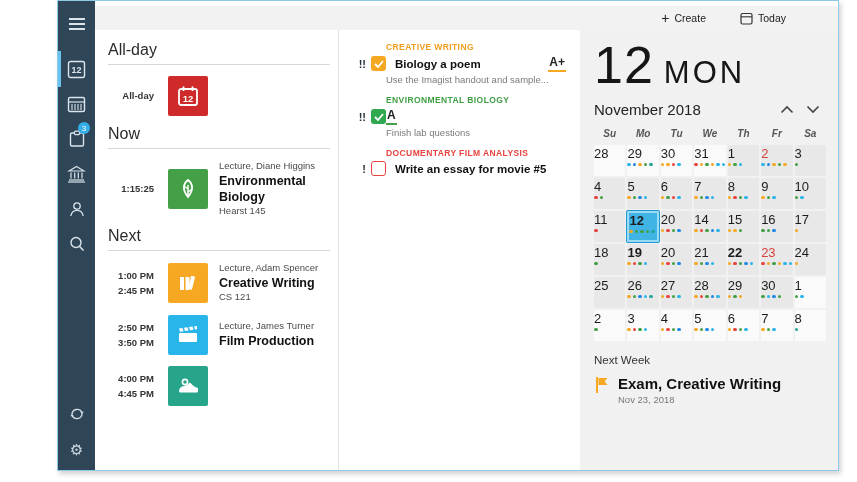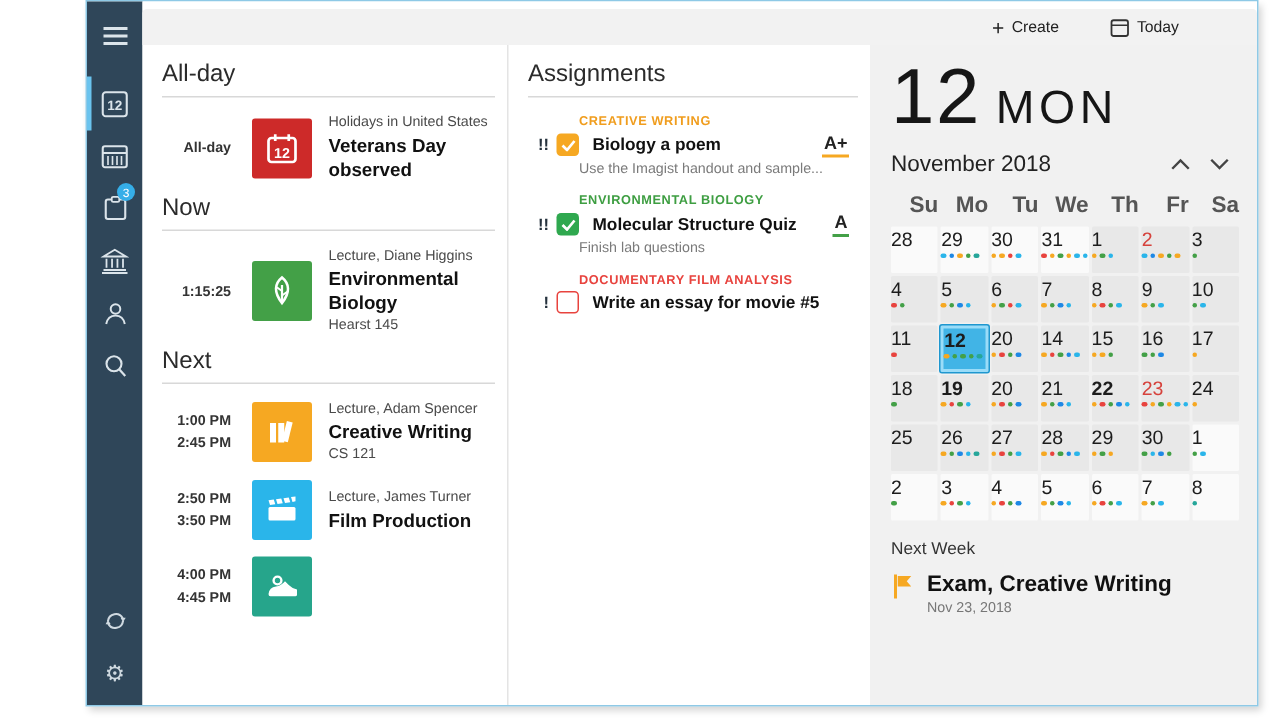--- a/index.html
+++ b/index.html
@@ -60,21 +60,21 @@
   .assign-note { font-size:9.5px; color:#7a7a7a; margin:2px 0 0 34px; white-space:nowrap; overflow:hidden; }
 
   
   .bigdate { display:flex; align-items:baseline; margin-top:4px; color:#161616; }
   .bigdate .num { font-size:52px; font-weight:300; letter-spacing:1px; line-height:1.05; }
   .bigdate .dow { font-size:31px; font-weight:300; letter-spacing:3px; margin-left:10px; }
   .month-row { display:flex; align-items:center; margin-top:8px; }
   .month-label { font-size:15px; color:#222; flex:1; }
   .chev { width:26px; display:flex; justify-content:center; cursor:default; }
   .cal-grid { display:grid; grid-template-columns:repeat(7,1fr); gap:2px; margin-top:8px; }
-  .dow-cell { font-size:15px; font-weight:700; color:#555; text-align:right; padding:2px 0 4px; }
+  .dow-cell { font-size:10px; font-weight:700; color:#555; text-align:center; padding:2px 0 4px;font-style:italic; }
   .day-cell { height:31px; display:flex; flex-direction:column; justify-content:flex-start; padding-top:1px;
     border-radius:1px; cursor:default; position:relative; }
   .day-cell.inm { background:#e8e8e8; }
   .day-cell.outm { background:#fafafa; }
   .day-cell.sel { background:#41b4e6; border:2px solid #9adcf8; box-shadow:0 0 0 1px #1f97cf; padding-top:0; }
   .day-num { font-size:13px; color:#1c1c1c; line-height:1.25; }
   .day-num.red { color:#d6423c; }
   .day-cell.bold .day-num { font-weight:700; }
   .dots { display:flex; gap:2px; margin-top:1px; }
   .dot { width:3.5px; height:3.5px; border-radius:50%; }
@@ -187,24 +187,20 @@
                 <div>All-day</div>
               </div>
               <div class="sched-icon" style="background:#cd2a29">
                 <svg width="24" height="24" viewBox="0 0 24 24">
                   <rect x="3" y="5" width="18" height="16" rx="2" fill="none" stroke="#fff" stroke-width="1.8"></rect>
                   <line x1="7.5" y1="2.5" x2="7.5" y2="7" stroke="#fff" stroke-width="1.8"></line>
                   <line x1="16.5" y1="2.5" x2="16.5" y2="7" stroke="#fff" stroke-width="1.8"></line>
                   <text x="12" y="18" font-size="9.5" font-weight="bold" fill="#fff" text-anchor="middle" font-family="Liberation Sans, sans-serif">12</text>
                 </svg>
               </div>
-              <div class="sched-text">
-                <div class="sched-sub">Holidays in United States</div>
-                <div class="sched-title">Veterans Day observed</div>
-              </div>
             </div>
             <div class="sec-head">Now</div>
             <div class="sched-row">
               <div class="sched-times">
                 <div>1:15:25</div>
               </div>
               <div class="sched-icon" style="background:#43a047">
                 <svg width="24" height="24" viewBox="0 0 24 24">
                   <path d="M12 3 C7 7 6.5 13 12 20 C17.5 13 17 7 12 3 Z" fill="none" stroke="#fff" stroke-width="1.8"></path>
                   <line x1="12" y1="8" x2="12" y2="20" stroke="#fff" stroke-width="1.5"></line>
@@ -265,21 +261,20 @@
               <div class="sched-icon" style="background:#26a58b">
                 <svg width="26" height="24" viewBox="0 0 26 24">
                   <path d="M4 17 q0.5-4.5 5-5 q3.5-0.5 6-3.5 l2.5 2.5 q2.5 2.5 5.5 3 l0 3.5 q0 1-1.2 1 l-16.5 0 q-1.3 0-1.3-1.5 Z" fill="#fff"></path>
                   <circle cx="10" cy="8" r="2.6" fill="none" stroke="#fff" stroke-width="1.6"></circle>
                 </svg>
               </div>
             </div>
           </div>
 
         <div class="col-assign">
-          <div class="sec-head">Assignments</div>
           <div id="assign-list">
               <div class="assign-item">
                 <div class="assign-course" style="color:#f09d1e">CREATIVE WRITING</div>
                 <div class="assign-row">
                   <span class="assign-pri">!!</span>
                   <span class="assign-check" style="background:#f6a822">
                     <svg width="10" height="8" viewBox="0 0 10 8">
                       <polyline points="1,4 4,7 9,1" fill="none" stroke="#fff" stroke-width="1.8"></polyline>
                     </svg>
                   </span>
@@ -290,21 +285,20 @@
               </div>
               <div class="assign-item">
                 <div class="assign-course" style="color:#3e9e42">ENVIRONMENTAL BIOLOGY</div>
                 <div class="assign-row">
                   <span class="assign-pri">!!</span>
                   <span class="assign-check" style="background:#2fa84f">
                     <svg width="10" height="8" viewBox="0 0 10 8">
                       <polyline points="1,4 4,7 9,1" fill="none" stroke="#fff" stroke-width="1.8"></polyline>
                     </svg>
                   </span>
-                  <span class="assign-title">Molecular Structure Quiz</span>
                   <span class="assign-grade" style="border-bottom-color:#43a047">A</span>
                 </div>
                 <div class="assign-note">Finish lab questions</div>
               </div>
               <div class="assign-item">
                 <div class="assign-course" style="color:#e8433e">DOCUMENTARY FILM ANALYSIS</div>
                 <div class="assign-row">
                   <span class="assign-pri">!</span>
                   <span class="assign-check" style="border:1.6px solid #e8433e; background:#fff"></span>
                   <span class="assign-title">Write an essay for movie #5</span>

